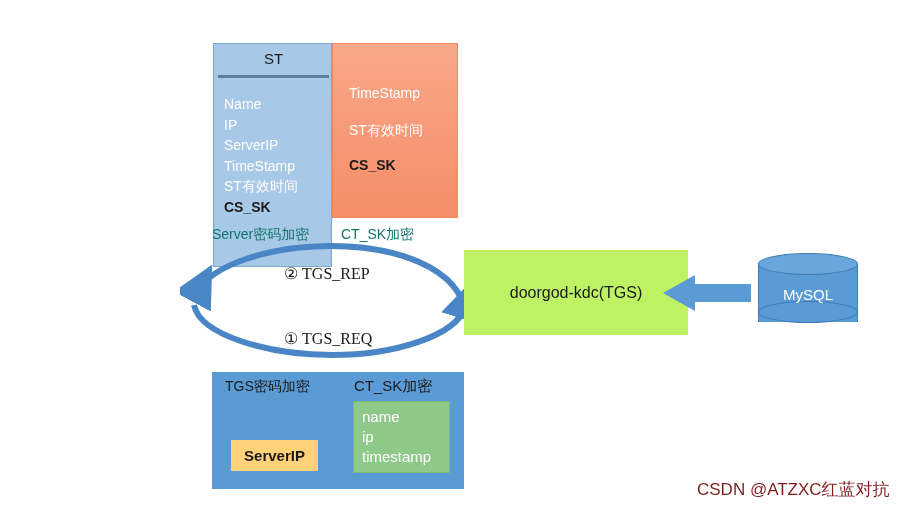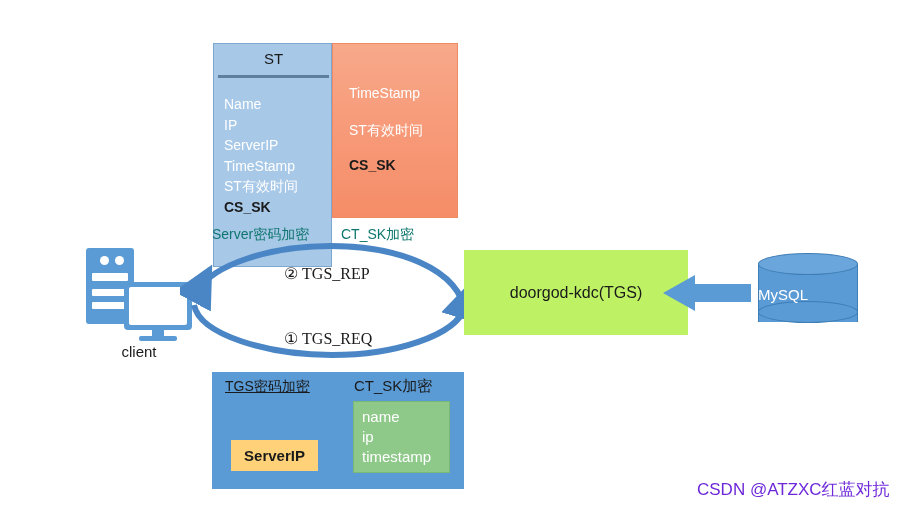--- a/index.html
+++ b/index.html
@@ -246,40 +246,40 @@
     width: 100px; height: 22px;
     background: #6aa6db;
     border-radius: 50%;
     border: 1px solid #3e7db5;
     box-sizing: border-box;
   }
   #mysql-label {
     position: absolute;
     left: 0; top: 33px;
     width: 100px;
+    text-align: center;
     font-size: 15px;
     color: #ffffff;
   }
 
   
   #tgs-group {
     position: absolute;
     left: 212px;
     top: 372px;
     width: 252px;
     height: 117px;
     background: #5b9bd5;
   }
   #tgs-cap {
     position: absolute;
     left: 13px; top: 6px;
     font-size: 14px;
     color: #1a1a1a;
     white-space: nowrap;
-    text-decoration: underline;
   }
   #ctsk-cap {
     position: absolute;
     left: 142px; top: 5px;
     font-size: 15px;
     color: #1a1a1a;
     white-space: nowrap;
   }
   #tgt-box {
     position: absolute;
@@ -319,21 +319,21 @@
   #green-box .gfld.g1 { top: 6px; }
   #green-box .gfld.g2 { top: 26px; }
   #green-box .gfld.g3 { top: 46px; }
 
   
   #watermark {
     position: absolute;
     left: 697px;
     top: 478px;
     font-size: 17px;
-    color: #6d28d9;
+    color: #7f1d1d;
     white-space: nowrap;
   }
 </style>
 </head>
 <body>
 
 <div id="canvas">
 
   <div id="st-group">
 
@@ -354,35 +354,20 @@
       <div class="tfld t1">TimeStamp</div>
       <div class="tfld t2">ST有效时间</div>
       <div class="tfld t3">CS_SK</div>
     </div>
 
   </div>
 
   <div class="enc-caption" id="cap-server">Server密码加密</div>
   <div class="enc-caption" id="cap-ctsk-top">CT_SK加密</div>
 
-  <div id="client-group">
-    <div id="tower">
-      <span class="led a"></span>
-      <span class="led b"></span>
-      <span class="slot s1"></span>
-      <span class="slot s2"></span>
-      <span class="slot s3"></span>
-    </div>
-    <div id="monitor">
-      <span class="screen"></span>
-    </div>
-    <div id="mon-neck"></div>
-    <div id="mon-base"></div>
-    <div id="client-label">client</div>
-  </div>
 
   <svg id="arrows-svg" viewBox="0 0 300 115">
     <defs>
       <marker id="head-left" markerWidth="7" markerHeight="7" refX="5" refY="3.5" orient="auto" markerUnits="strokeWidth">
         <path d="M7,0 L0,3.5 L7,7 Z" fill="#4a86c5"></path>
       </marker>
       <marker id="head-right" markerWidth="7" markerHeight="7" refX="2" refY="3.5" orient="auto" markerUnits="strokeWidth">
         <path d="M0,0 L7,3.5 L0,7 Z" fill="#4a86c5"></path>
       </marker>
     </defs>

